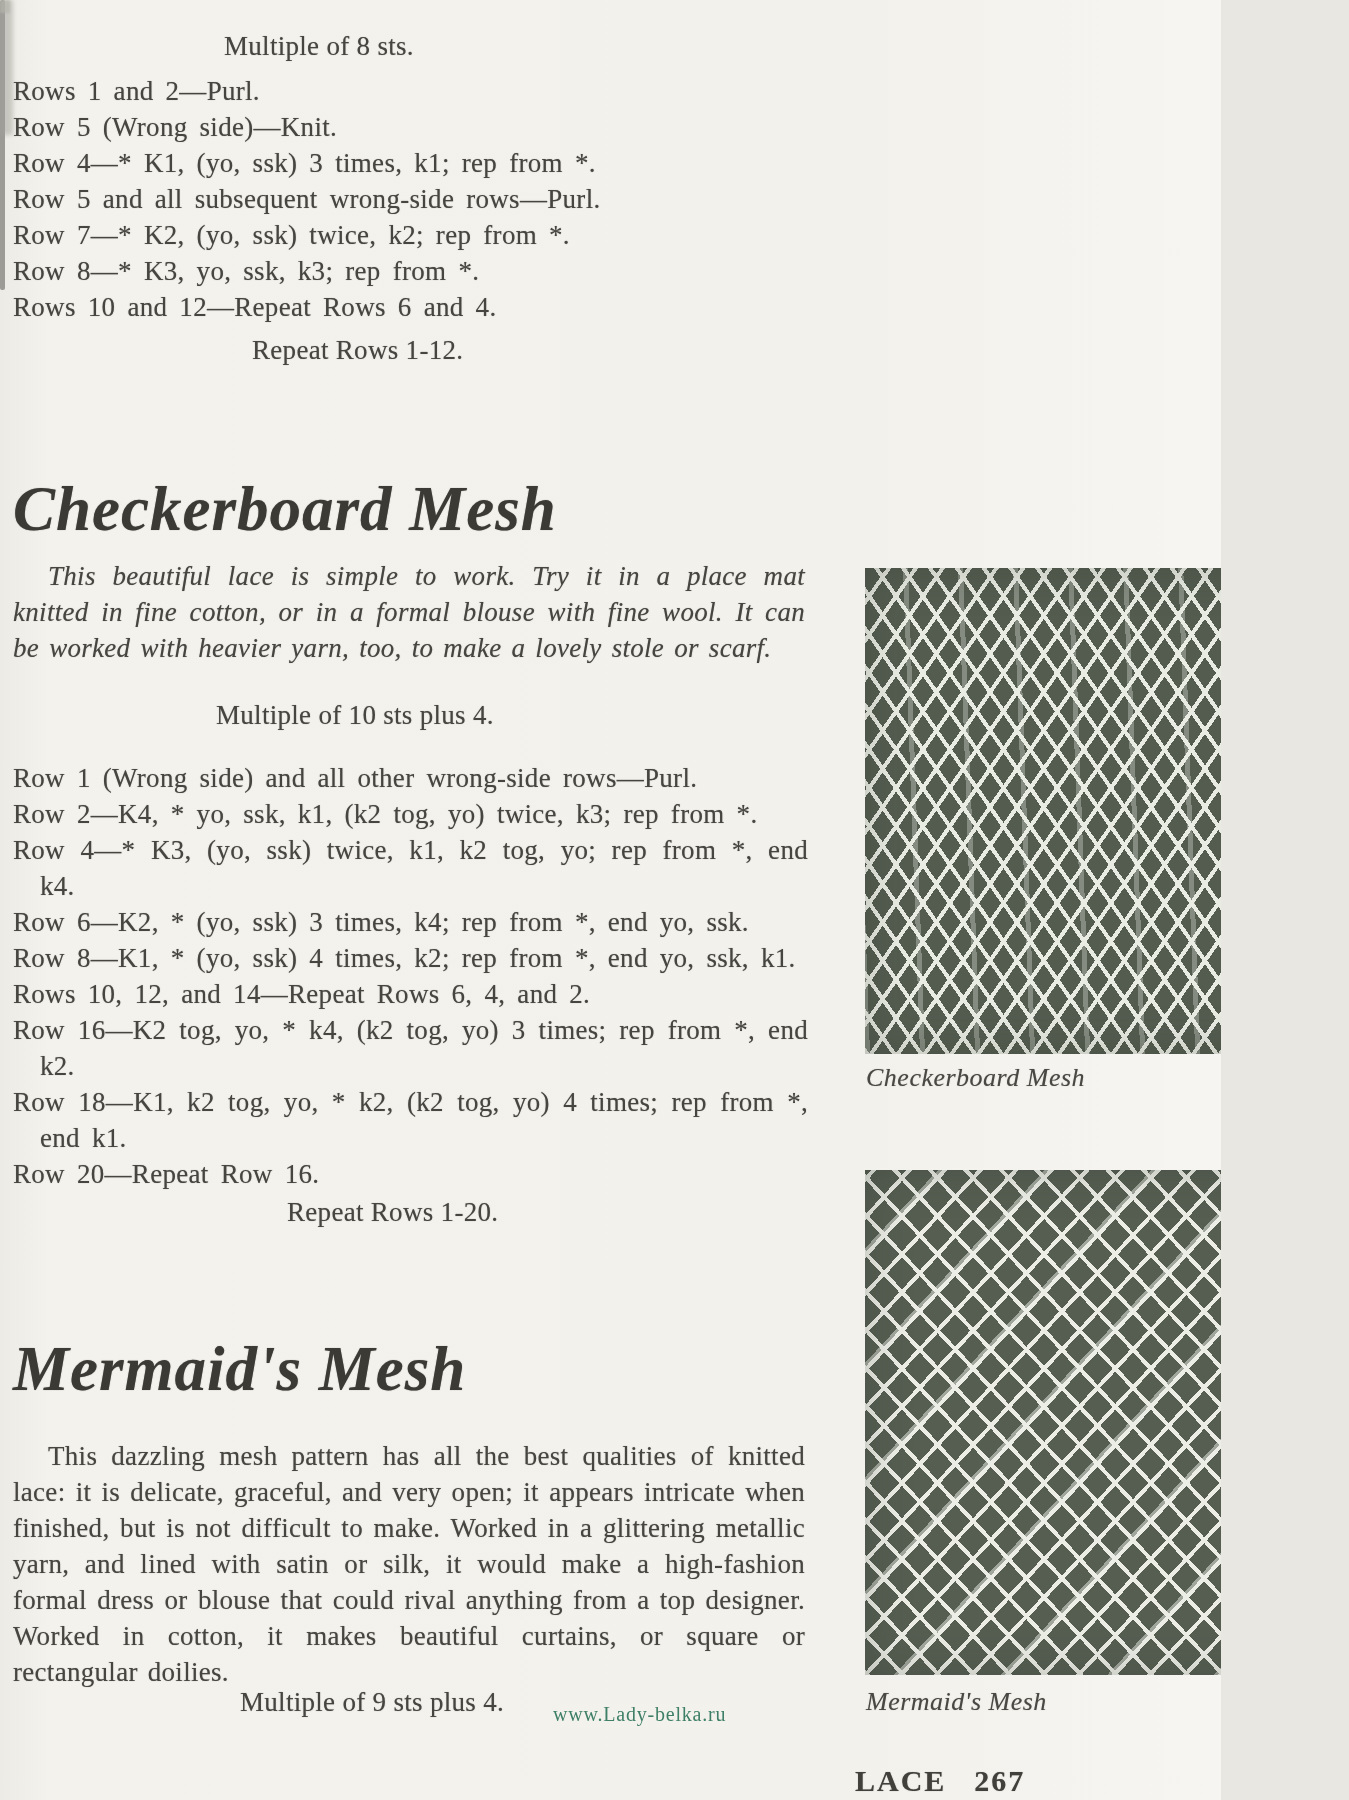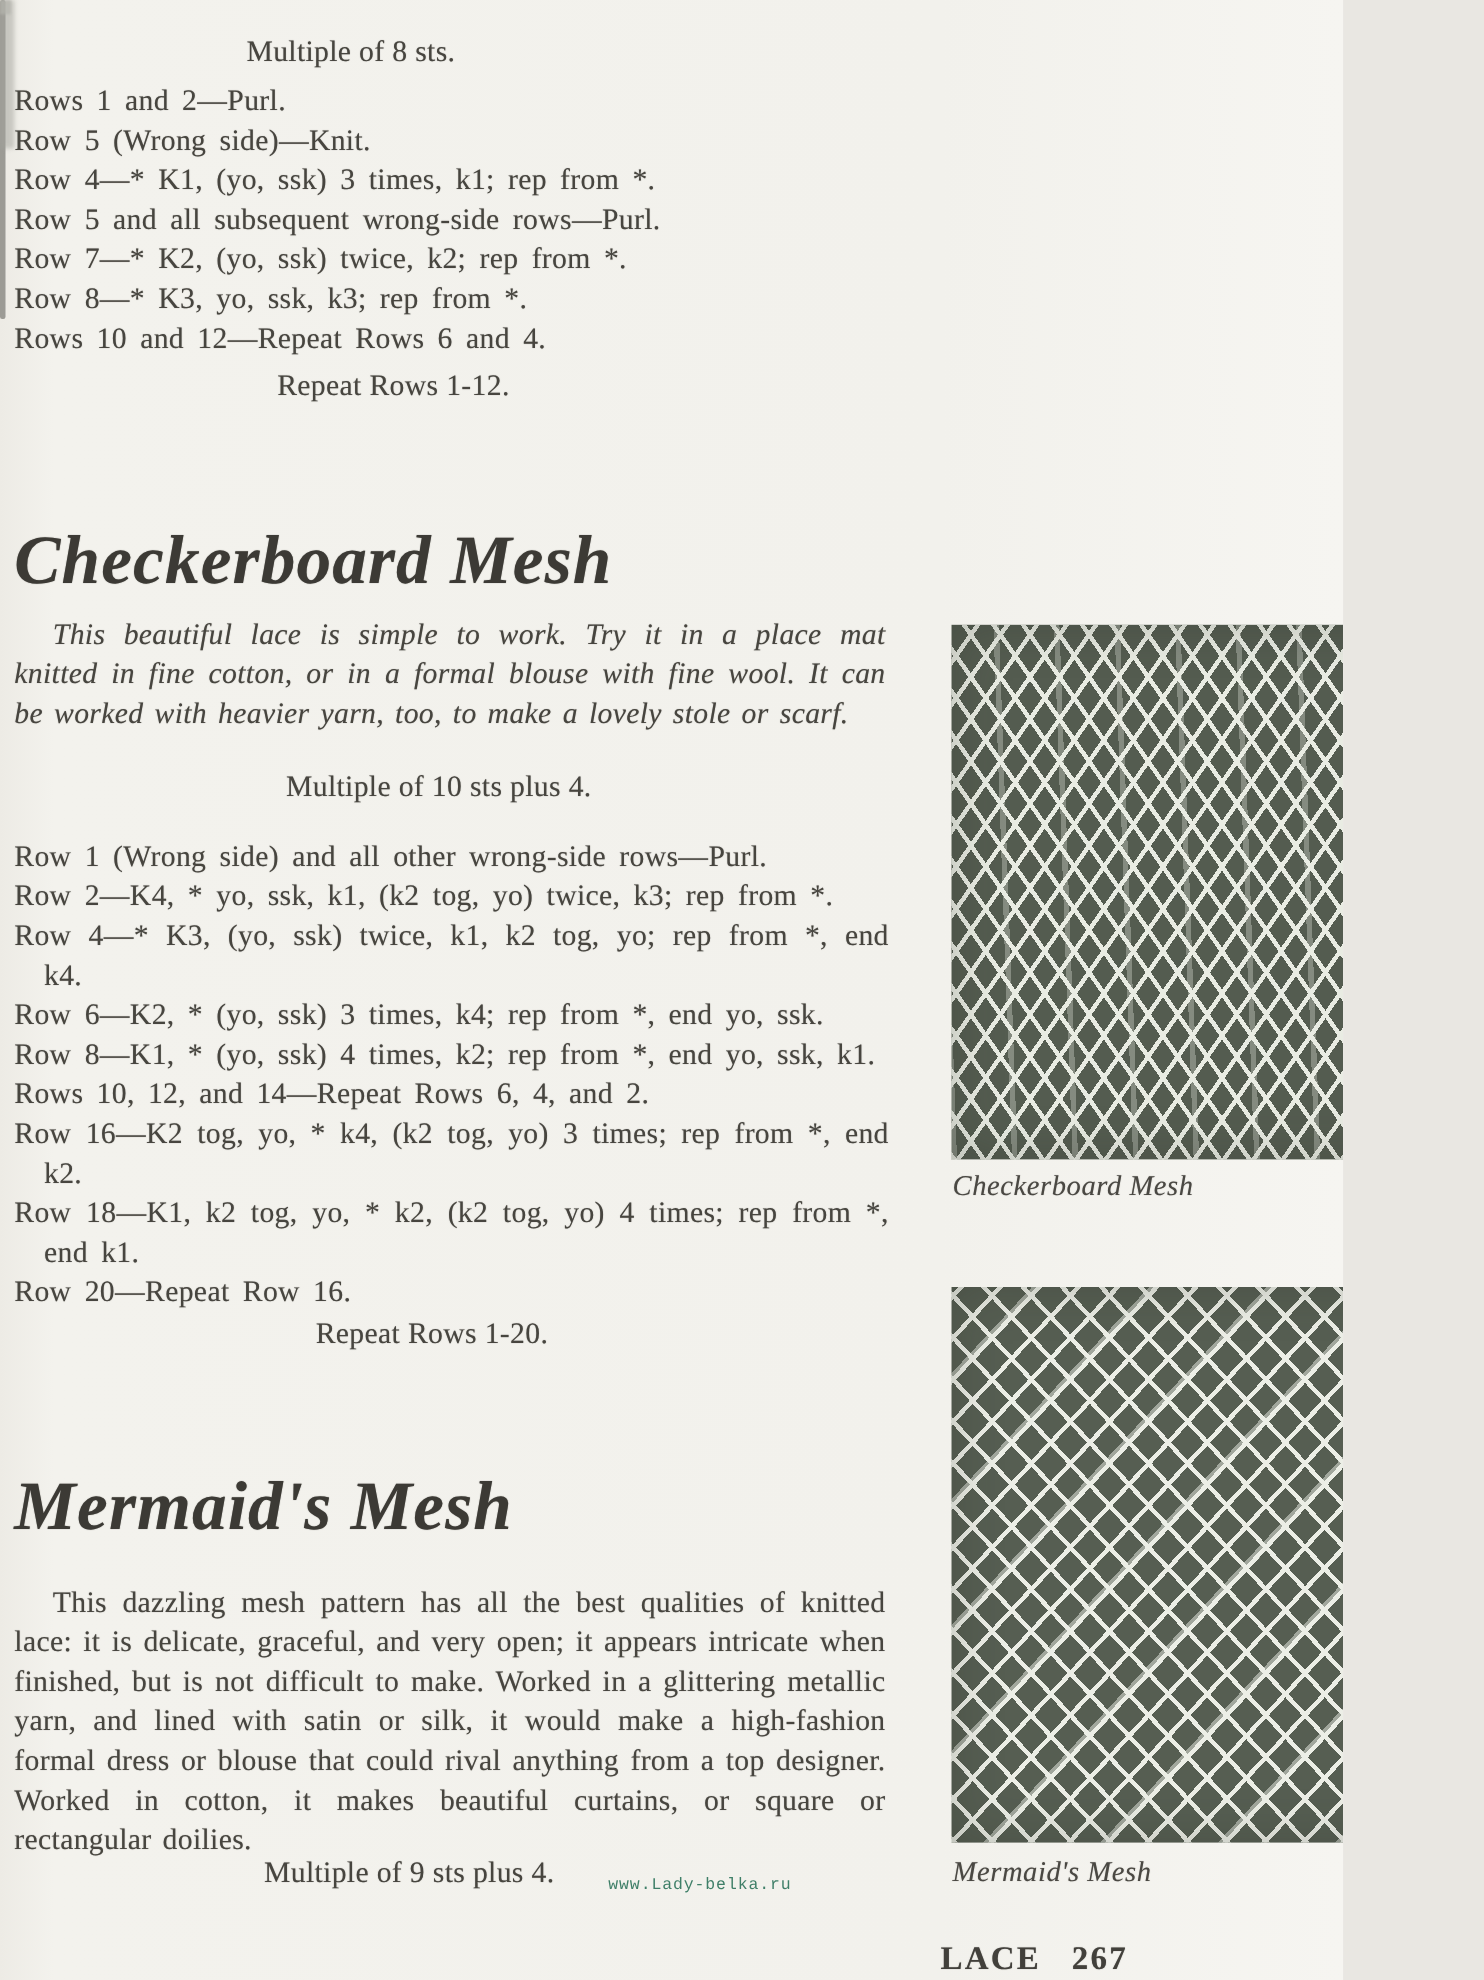--- a/index.html
+++ b/index.html
@@ -48,21 +48,21 @@
       repeating-linear-gradient(-47deg, rgba(236,239,231,.5) 0 7px, rgba(0,0,0,0) 7px 78px),
       repeating-linear-gradient(47deg, #eceee6 0 4px, rgba(0,0,0,0) 4px 26px),
       repeating-linear-gradient(-47deg, #eceee6 0 4px, rgba(0,0,0,0) 4px 26px);
   }
   .caption {
     margin:0; font-style:italic; font-size:26px; line-height:32px; color:#4a4843;
     letter-spacing:.5px; white-space:nowrap;
     text-shadow:0 0 1px rgba(95,93,88,.5);
   }
   .watermark {
-    margin:0; font-family:Liberation Mono, monospace; font-size:15px; line-height:16px;
+    margin:0; font-family:Liberation Serif, serif; font-size:20px; line-height:16px;
     color:#3f7f68; letter-spacing:.8px; white-space:nowrap;
   }
   .footer { display:flex; gap:28px; }
   .footer span {
     font-weight:700; font-size:30px; line-height:30px; letter-spacing:2px; color:#42403b;
     text-shadow:0 0 1px rgba(80,78,73,.5);
   }
   .artifact { position:absolute; }
   .a1 { left:0; top:55; width:5px; height:290px; background:#5a5a54; opacity:.55; border-radius:2px; }
   .a2 { left:0; top:880; width:13px; height:135px; background:#a2a29b; opacity:.5; filter:blur(2px); }
@@ -88,21 +88,21 @@
       <p class="rowline">Row 8—* K3, yo, ssk, k3; rep from *.</p>
       <p class="rowline">Rows 10 and 12—Repeat Rows 6 and 4.</p>
     </div>
 
   <p class="abs txt centerline" style="left:252px; top:332px;">Repeat Rows 1-12.</p>
 
   <h2 class="abs heading" style="left:13px; top:476px;">Checkerboard Mesh</h2>
 
   <p class="abs txt desc" style="left:13px; top:558px;font-style:italic;">This beautiful lace is simple to work. Try it in a place mat knitted in fine cotton, or in a formal blouse with fine wool. It can be worked with heavier yarn, too, to make a lovely stole or scarf.</p>
 
-  <p class="abs txt centerline" style="left:216px; top:697px;margin-left:44px;">Multiple of 10 sts plus 4.</p>
+  <p class="abs txt centerline" style="left:216px; top:697px;">Multiple of 10 sts plus 4.</p>
 
   <div class="abs txt rows" style="left:13px; top:760px;">
       <p class="rowline">Row 1 (Wrong side) and all other wrong-side rows—Purl.</p>
       <p class="rowline">Row 2—K4, * yo, ssk, k1, (k2 tog, yo) twice, k3; rep from *.</p>
       <p class="rowline">Row 4—* K3, (yo, ssk) twice, k1, k2 tog, yo; rep from *, end k4.</p>
       <p class="rowline">Row 6—K2, * (yo, ssk) 3 times, k4; rep from *, end yo, ssk.</p>
       <p class="rowline">Row 8—K1, * (yo, ssk) 4 times, k2; rep from *, end yo, ssk, k1.</p>
       <p class="rowline">Rows 10, 12, and 14—Repeat Rows 6, 4, and 2.</p>
       <p class="rowline">Row 16—K2 tog, yo, * k4, (k2 tog, yo) 3 times; rep from *, end k2.</p>
       <p class="rowline">Row 18—K1, k2 tog, yo, * k2, (k2 tog, yo) 4 times; rep from *, end k1.</p>

